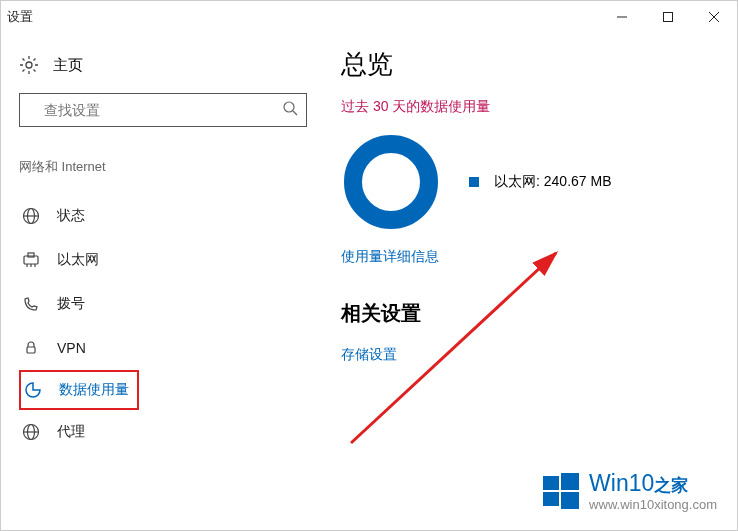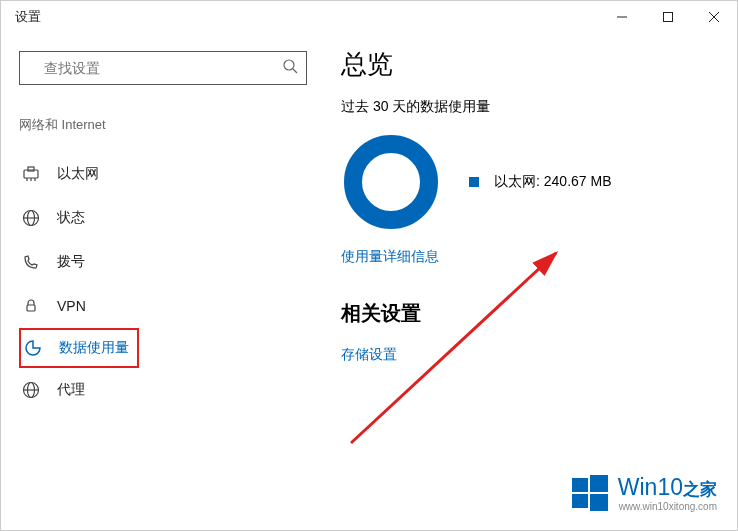--- a/index.html
+++ b/index.html
@@ -9,21 +9,21 @@
     width: 738px;
     height: 531px;
     position: relative;
     overflow: hidden;
     border: 1px solid #ccc;
   }
   .titlebar {
     height: 32px;
     display: flex;
     align-items: center;
-    padding-left: 14px;
+    padding-left: 6px;
     font-size: 13px;
     color: #222;
   }
   .winctrls {
     margin-left: auto;
     display: flex;
     height: 32px;
   }
   .winbtn {
     width: 46px;
@@ -102,21 +102,21 @@
     position: relative;
   }
   .heading {
     font-size: 26px;
     font-weight: 400;
     margin-bottom: 16px;
   }
   .subtext {
     font-size: 14px;
     margin-bottom: 16px;
-    color: #000000;
+    color: #be185d;
   }
   .chart-row {
     display: flex;
     align-items: center;
     gap: 28px;
   }
   .donut {
     width: 100px;
     height: 100px;
   }
@@ -157,21 +157,21 @@
     display: flex;
     align-items: center;
     gap: 10px;
   }
   .watermark-text {
     font-size: 23px;
     font-weight: 400;
     color: #0067b8;
   }
   .watermark-sub {
-    font-size: 10px;
+    font-size: 13px;
     color: #888;
     text-align: right;
   }
   .winlogo { width: 36px; height: 36px; }
 </style>
 </head>
 <body>
 
 <div class="titlebar">
   <span>设置</span>
@@ -191,55 +191,64 @@
           <line x1="0" y1="0" x2="10" y2="10" stroke="#222" stroke-width="1"></line>
           <line x1="10" y1="0" x2="0" y2="10" stroke="#222" stroke-width="1"></line>
         </svg>
     </div>
   </div>
 </div>
 
 <div class="body">
   <div class="sidebar">
 
+    <div class="home-row">
+      <span class="icon">
+        <svg width="20" height="20" viewBox="0 0 20 20" fill="none" stroke="#444" stroke-width="1.3">
+          <circle cx="10" cy="10" r="3"></circle>
+          <path d="M10 1v3M10 16v3M1 10h3M16 10h3M3.5 3.5l2 2M14.5 14.5l2 2M16.5 3.5l-2 2M5.5 14.5l-2 2"></path>
+        </svg>
+      </span>
+      <span>主页</span>
+    </div>
 
     <div class="search">
       <input type="text" placeholder="查找设置" style="">
       <span class="search-icon">
         <svg width="16" height="16" viewBox="0 0 16 16" fill="none" stroke="#666" stroke-width="1.2">
           <circle cx="7" cy="7" r="5"></circle>
             <line x1="11" y1="11" x2="15" y2="15"></line>
         </svg>
       </span>
     </div>
 
     <div class="cat-label">网络和 Internet</div>
 
     <div class="navitem">
       <span class="icon">
         <svg width="18" height="18" viewBox="0 0 18 18" fill="none" stroke="#444" stroke-width="1.2">
+          <circle cx="9" cy="9" r="7.5"></circle>
+            <ellipse cx="9" cy="9" rx="3.5" ry="7.5"></ellipse>
+            <line x1="1.5" y1="9" x2="16.5" y2="9"></line>
+        </svg>
+      </span>
+      <span>状态</span>
+    </div>
+
+    <div class="navitem">
+      <span class="icon">
+        <svg width="18" height="18" viewBox="0 0 18 18" fill="none" stroke="#444" stroke-width="1.2">
           <rect x="2" y="5" width="14" height="8" rx="1"></rect>
             <rect x="6" y="2" width="6" height="4"></rect>
             <line x1="5" y1="13" x2="5" y2="16"></line>
             <line x1="9" y1="13" x2="9" y2="16"></line>
             <line x1="13" y1="13" x2="13" y2="16"></line>
         </svg>
       </span>
       <span>以太网</span>
-    </div>
-
-    <div class="navitem">
-      <span class="icon">
-        <svg width="18" height="18" viewBox="0 0 18 18" fill="none" stroke="#444" stroke-width="1.2">
-          <circle cx="9" cy="9" r="7.5"></circle>
-            <ellipse cx="9" cy="9" rx="3.5" ry="7.5"></ellipse>
-            <line x1="1.5" y1="9" x2="16.5" y2="9"></line>
-        </svg>
-      </span>
-      <span>状态</span>
     </div>
 
     <div class="navitem">
       <span class="icon">
         <svg width="18" height="18" viewBox="0 0 18 18" fill="none" stroke="#444" stroke-width="1.2">
           <path d="M3 4c0 7 4 11 11 11l1-3-3-1-2 1c-2-1-3-2-4-4l1-2-1-3z"></path>
         </svg>
       </span>
       <span>拨号</span>
     </div>

